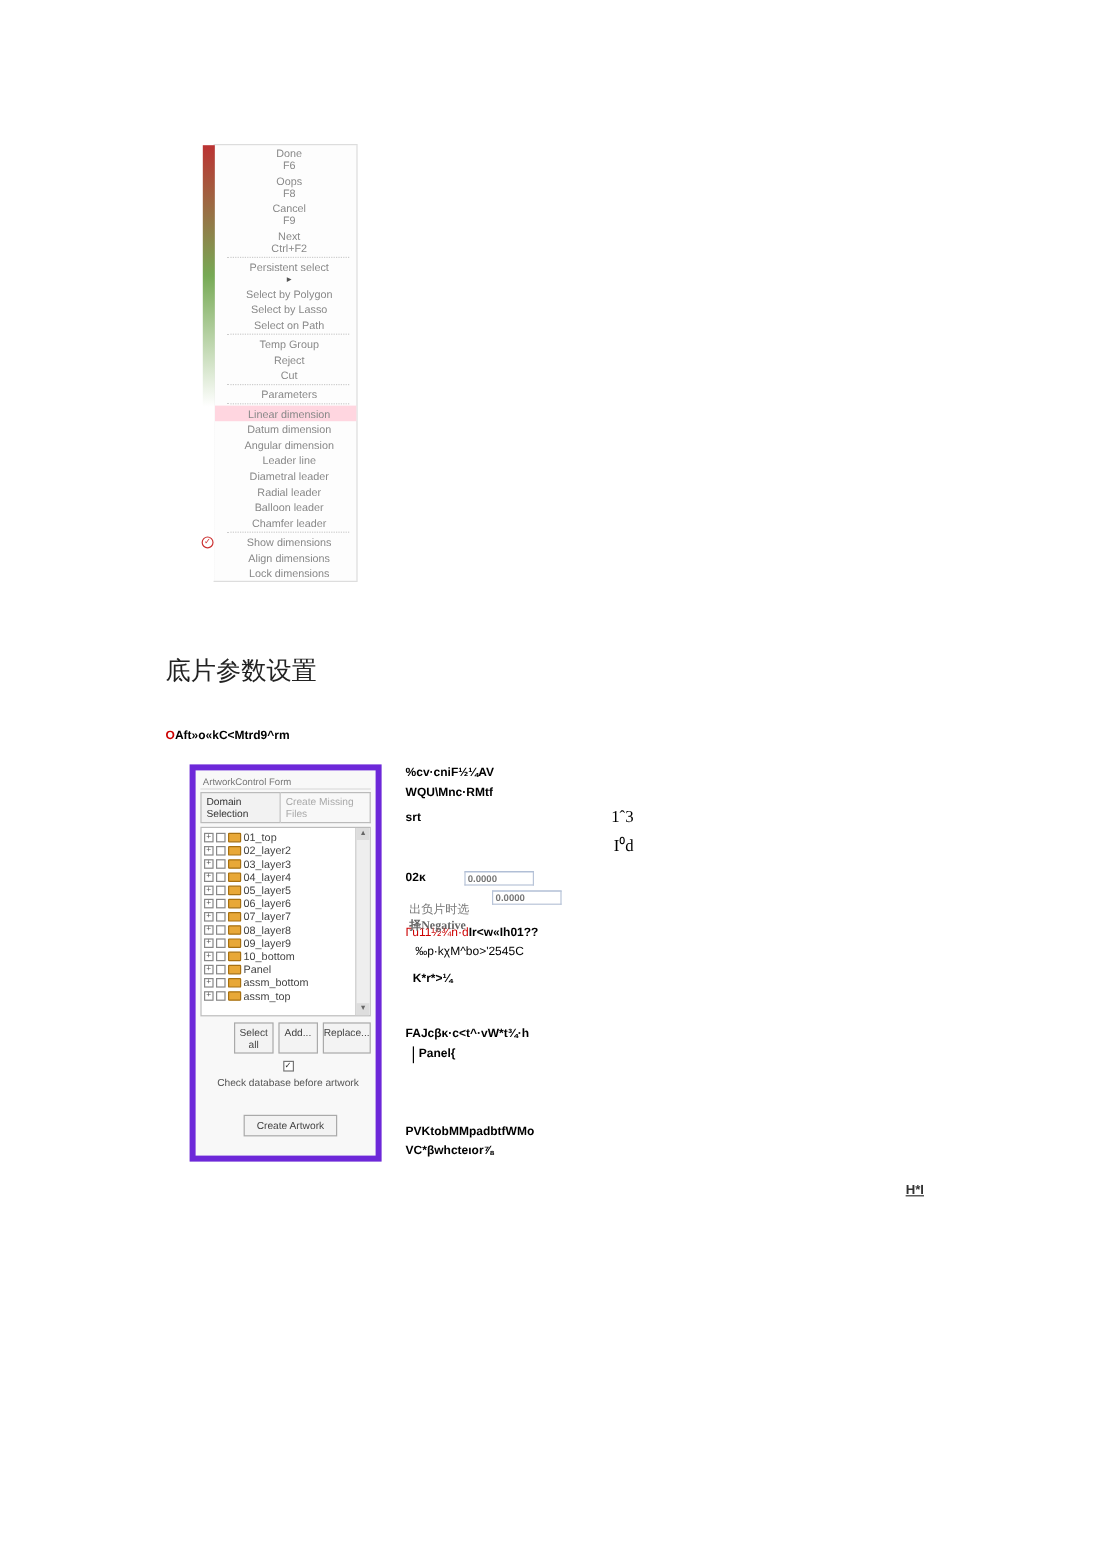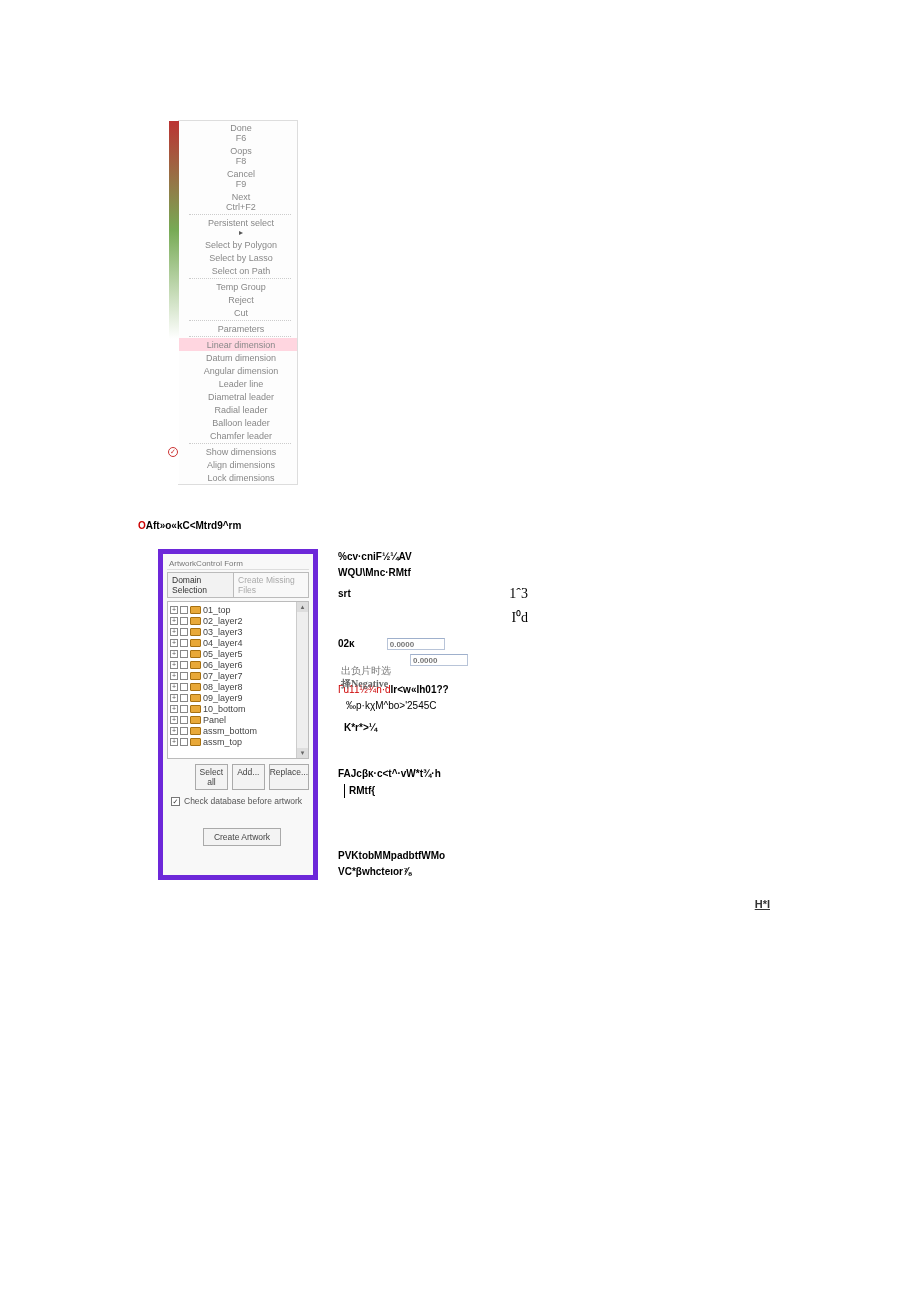--- a/index.html
+++ b/index.html
@@ -184,20 +184,21 @@
     padding: 2px 0;
     color: #444;
   }
   .checkline {
     display: flex;
     align-items: center;
     gap: 4px;
     margin: 6px 0 0 4px;
     font-size: 8.5px;
     color: #555;
+    flex-direction: column;
   }
   .chk {
     width: 9px; height: 9px;
     border: 1px solid #777;
     background: #fff;
     font-size: 7px; line-height: 7px; text-align: center;
     color: #333;
   }
   .create-btn {
     width: 78px;
@@ -336,20 +337,21 @@
       <span>Show dimensions</span>
     </div>
     <div class="cm-item">
       <span>Align dimensions</span>
     </div>
     <div class="cm-item">
       <span>Lock dimensions</span>
     </div>
   </div>
 
+  <h2 class="subsection">底片参数设置</h2>
 
   <div class="gar-top">
     <span class="red">O</span><span>Aft»o«kC&lt;Mtrd9^rm</span>
   </div>
 
   <div class="dialog-row">
     <div class="dialog" style="position:relative;">
       <div class="dlg-title">ArtworkControl Form</div>
       <div class="tabbar">
         <div class="tab">Domain Selection</div>
@@ -484,21 +486,21 @@
 
       <div style="margin-top:16px;">
         <span class="red">Γu11½¾n·d</span><span>Ir&lt;w«Ih01??</span>
       </div>
       <div class="thin" style="margin-left:8px;">‰p·kχM^bo&gt;'2545C</div>
       <div style="margin:6px 0 0 6px;">K*r*&gt;¼</div>
 
       <div style="margin-top:30px;">FAJcβκ·c&lt;t^·vW*t¾·h</div>
       <div class="row">
         <span class="bracket">
-          <span>RMtf{</span>
+          <span>Panel{</span>
         </span>
       </div>
 
       <div style="margin-top:50px;">PVKtobMMpadbtfWMo</div>
       <div>VC*βwhcteιor⅞</div>
     </div>
   </div>
 
   <div class="footer-link">H*I</div>
 

